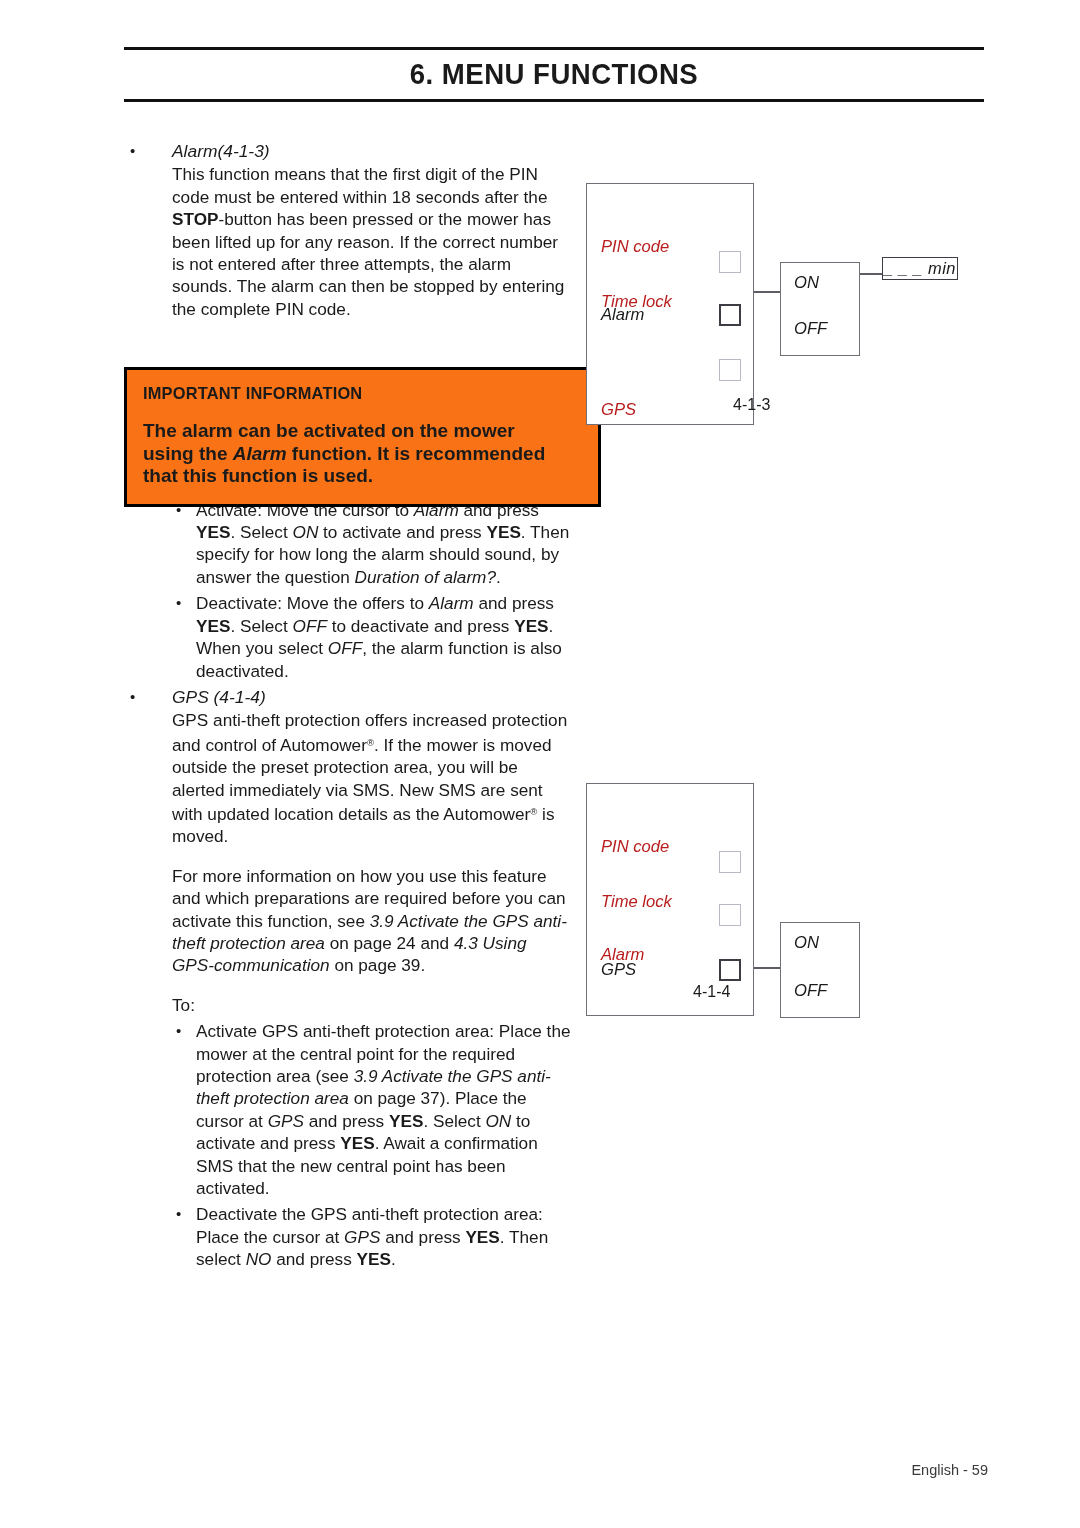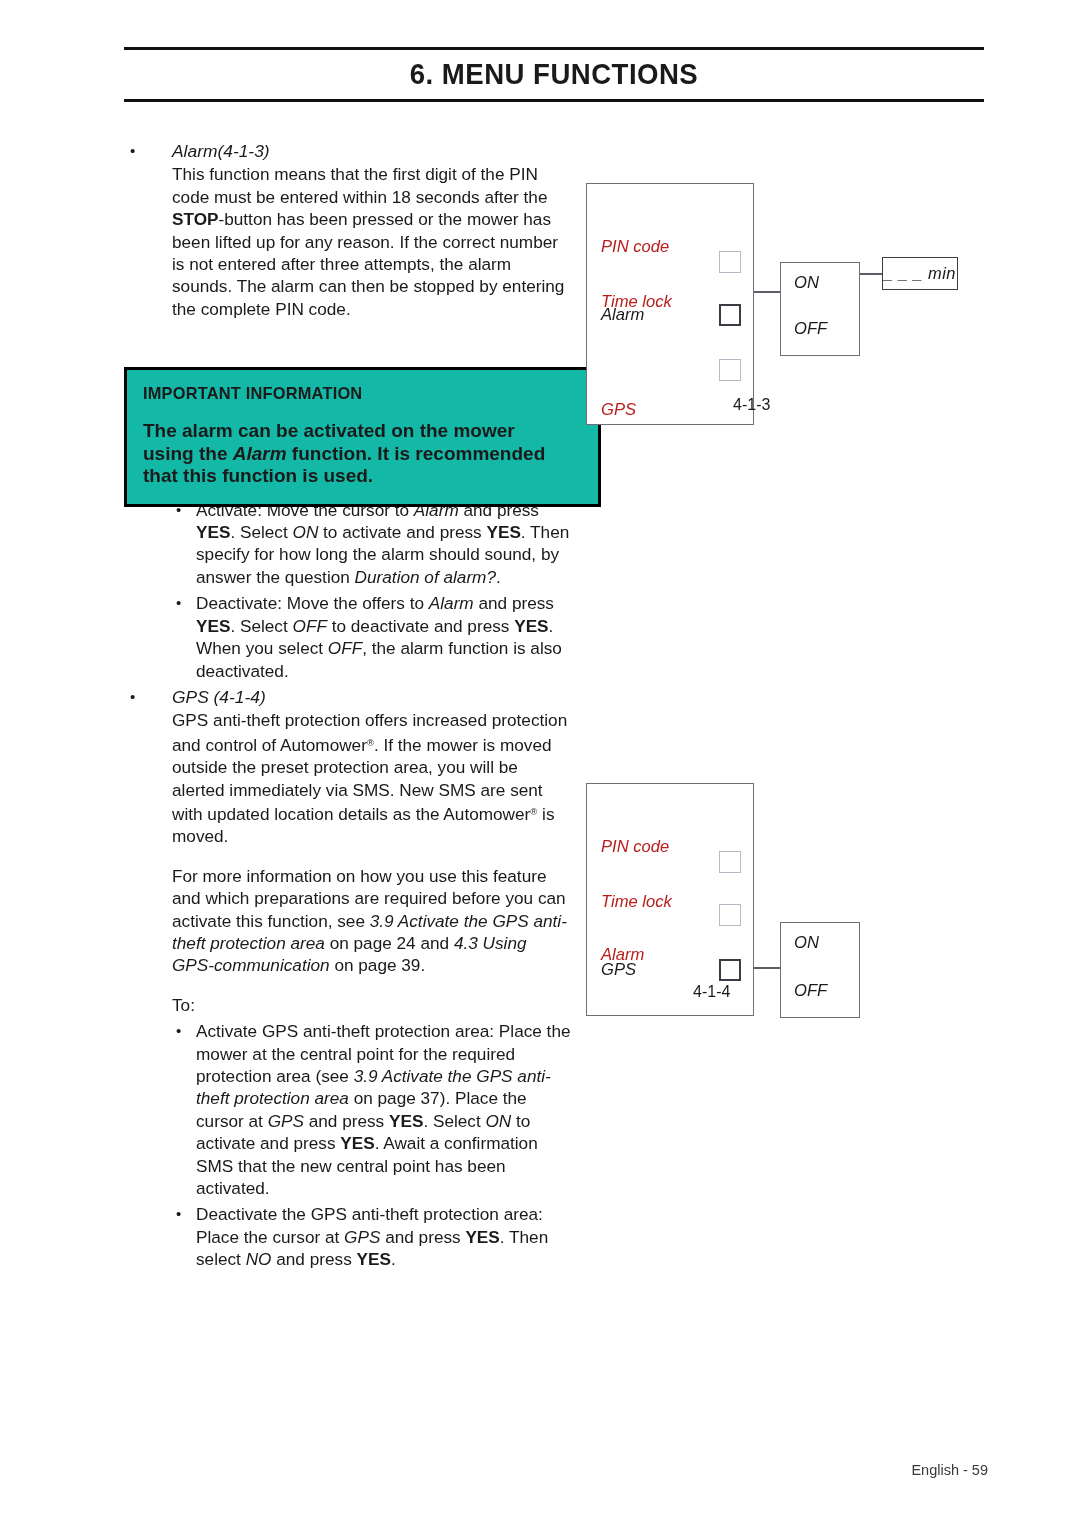--- a/index.html
+++ b/index.html
@@ -91,21 +91,21 @@
     vertical-align: 5px;
   }
 
   
   .info-box {
     position: absolute;
     left: 124px;
     top: 367px;
     width: 477px;
     border: 3.5px solid #000;
-    background: #14b8a6;
+    background: #f97316;
     padding: 14px 32px 16px 16px;
     box-sizing: border-box;
   }
   .info-title {
     font-size: 16.4px;
     font-weight: bold;
     letter-spacing: 0.2px;
     margin-bottom: 17px;
   }
   .info-body {
@@ -269,21 +269,21 @@
     <div class="chk dim" style="left:132px; top:175px;"></div>
 
     <div class="code" style="left:106px; top:212px;margin-left:40px;">4-1-3</div>
   </div>
 
   <div class="onoff-box" style="left:780px; top:262px; width:80px; height:94px;">
     <div class="onoff-label" style="top:10px;">ON</div>
     <div class="onoff-label" style="top:56px;">OFF</div>
   </div>
 
-  <div class="min-box" style="left:882px; top:257px; width:76px; height:33px;">
+  <div class="min-box" style="left:882px; top:257px; width:76px; height:23px;">
     <span class="min-text">_ _ _ min</span>
   </div>
 
 </div>
 
 <div class="diagram">
 
   <div class="wire h" style="left:752px; top:967px; width:30px;"></div>
 
   <div class="menu-box" style="left:586px; top:783px; width:168px; height:233px;">

